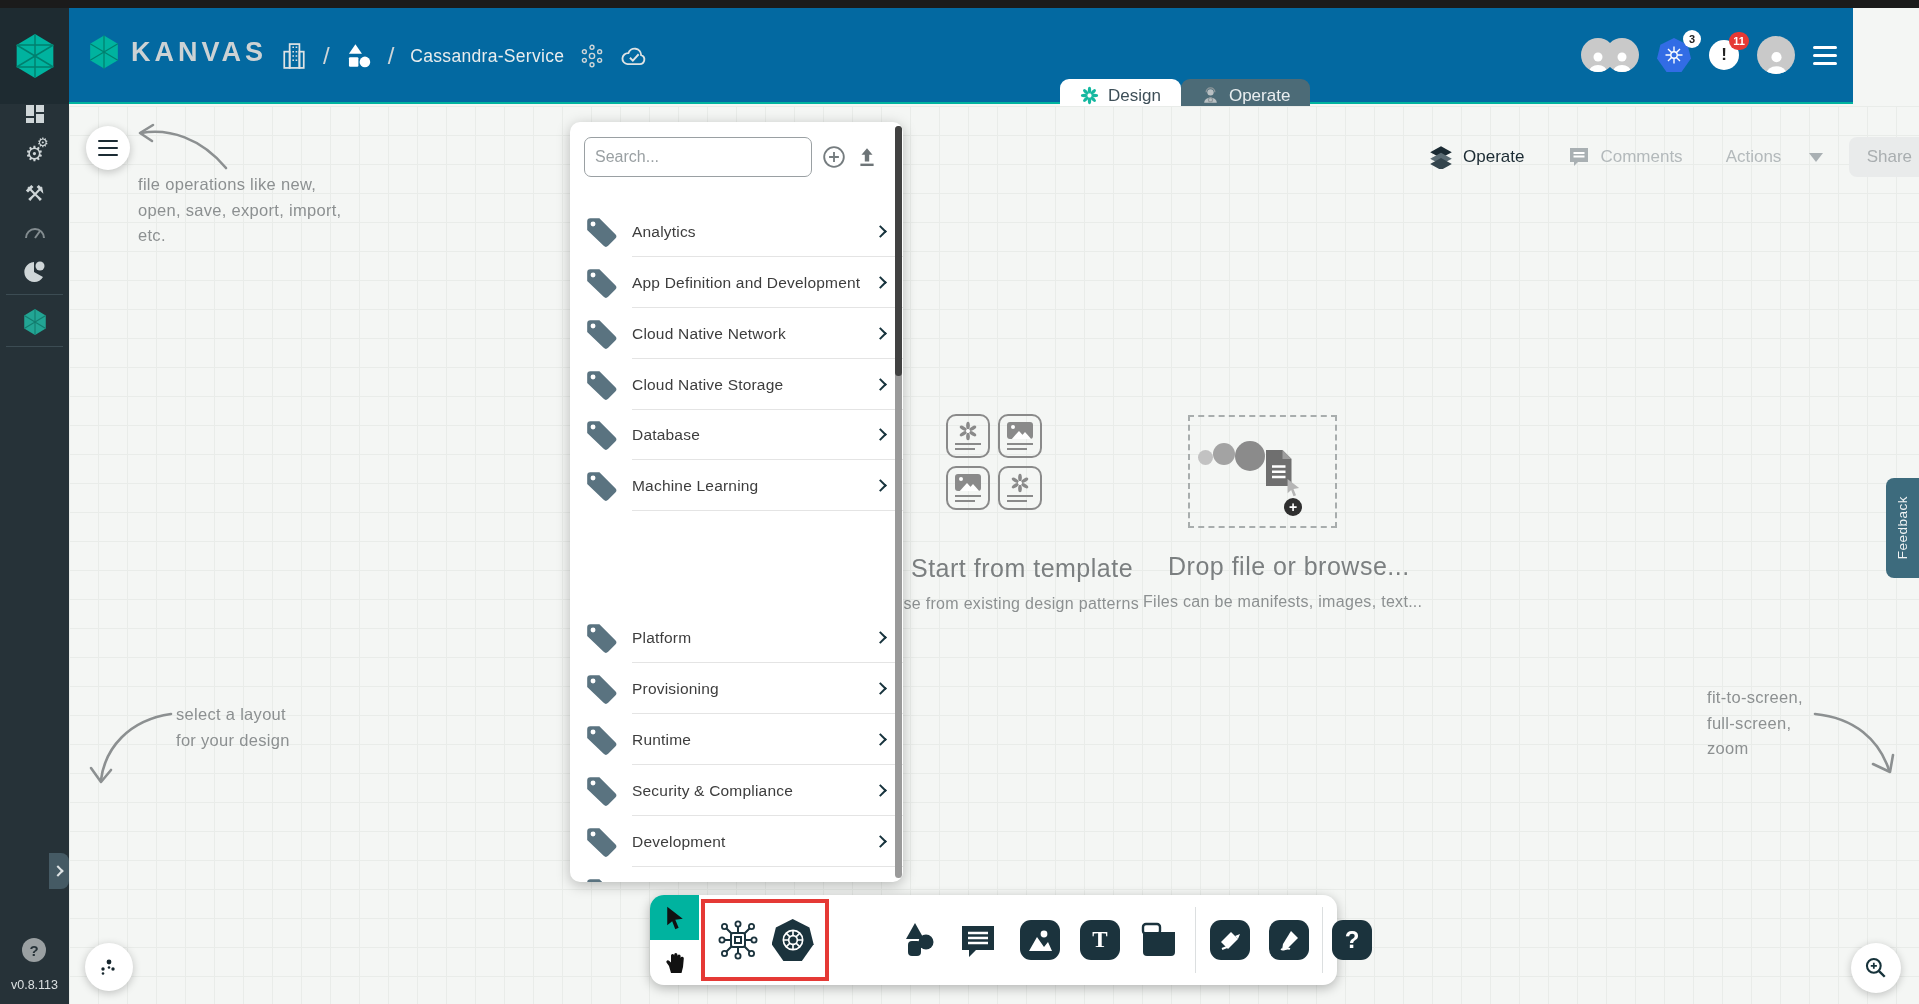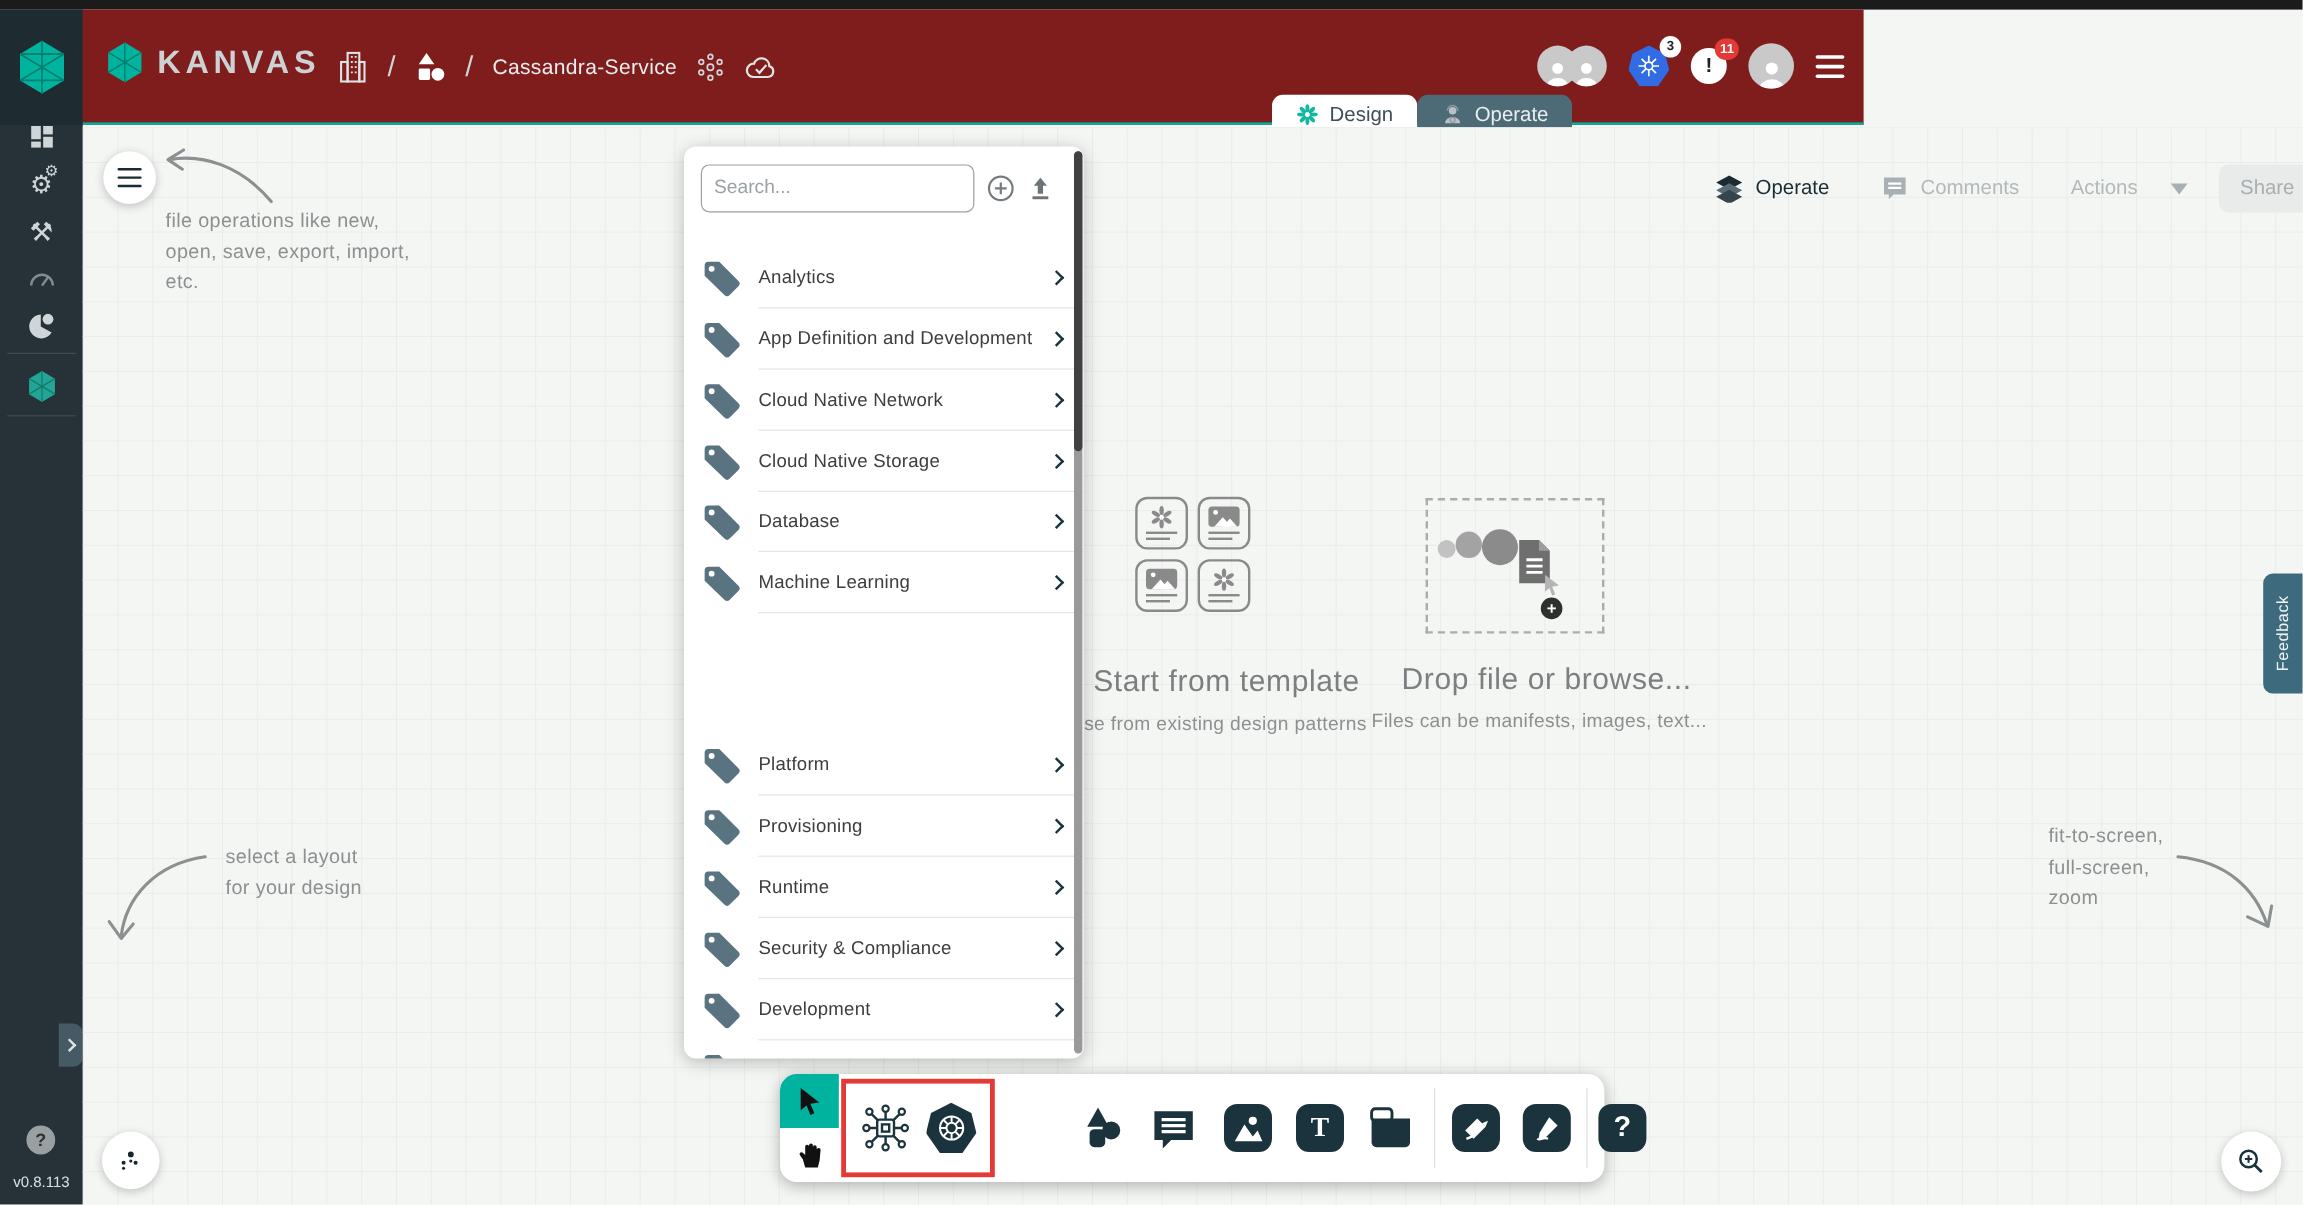--- a/index.html
+++ b/index.html
@@ -3,21 +3,21 @@
 <meta charset="utf-8">
 <style>
   * { margin:0; padding:0; box-sizing:border-box; }
   html,body { width:1919px; height:1004px; font-family:"Liberation Sans", sans-serif; }
   .screen { position:relative; width:1919px; height:1004px; overflow:hidden; background:#f4f6f4; }
 
   
   .topstrip { position:absolute; left:0; top:0; width:1919px; height:8px; background:#1b1b1b; }
 
   
-  .header { position:absolute; left:69px; top:8px; width:1484px; height:96px; background:#7f1d1d; border-bottom:2px solid #00b39f; }
+  .header { position:absolute; left:69px; top:8px; width:1784px; height:96px; background:#0369a1; border-bottom:2px solid #00b39f; }
   .brand { position:absolute; left:18px; top:26px; display:flex; align-items:center; gap:10px; }
   .wordmark { color:#ccd2d4; font-size:27px; font-weight:bold; letter-spacing:4px; }
   .crumb { position:absolute; top:0; height:96px; display:flex; align-items:center; color:#cfd5d7; }
   .crumb-sep { font-size:24px; font-weight:300; color:#cfd5d7; }
   .service-name { color:#e9edee; font-size:17.5px; letter-spacing:.3px; }
 
   .hdr-right { position:absolute; right:16px; top:28px; display:flex; align-items:center; gap:18px; }
   .avatar { width:34px; height:34px; border-radius:50%; background:#c9c9c9; display:flex; align-items:flex-end; justify-content:center; overflow:hidden; }
   .avatar-pair { display:flex; }
   .avatar-pair .avatar:nth-child(2){ margin-left:-10px; }
@@ -524,21 +524,21 @@
         <svg width="20" height="20" viewBox="0 0 20 20">
           <g fill="none" stroke="#a9aeb0" stroke-width="2" stroke-linecap="round">
             <path d="M8.5 11.5 L14 6"></path>
             <path d="M9.5 5.5 l2-2 a3.3 3.3 0 0 1 4.7 4.7 l-2 2"></path>
             <path d="M10.5 14.5 l-2 2 a3.3 3.3 0 0 1 -4.7-4.7 l2-2"></path>
           </g>
         </svg>
       </div>
     </div>
 
-    <div class="annot" style="left:119px; top:596px;">
+    <div class="annot" style="left:107px; top:596px;">
       <div>select a layout</div>
       <div>for your design</div>
     </div>
     <svg class="annot-arrow" style="left:18px; top:600px;" width="88" height="84" viewBox="0 0 88 84">
       <path d="M84 8 C42 14 18 42 14 74" fill="none" stroke="#8c9091" stroke-width="2.6" stroke-linecap="round"></path>
       <path d="M4 62 L14 76 L24 64" fill="none" stroke="#8c9091" stroke-width="2.6" stroke-linecap="round" stroke-linejoin="round"></path>
     </svg>
     <div class="round-btn" style="left:16px; top:837px; width:48px; height:48px;">
       <svg width="22" height="22" viewBox="0 0 22 22">
         <g fill="#16262d">

